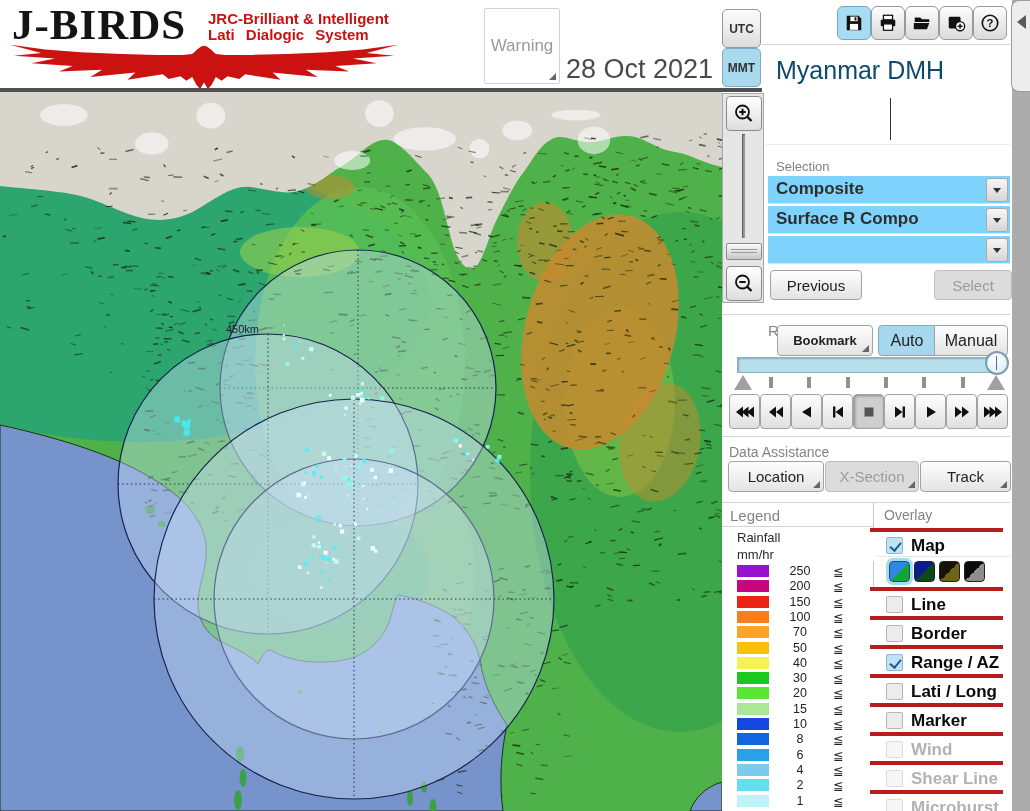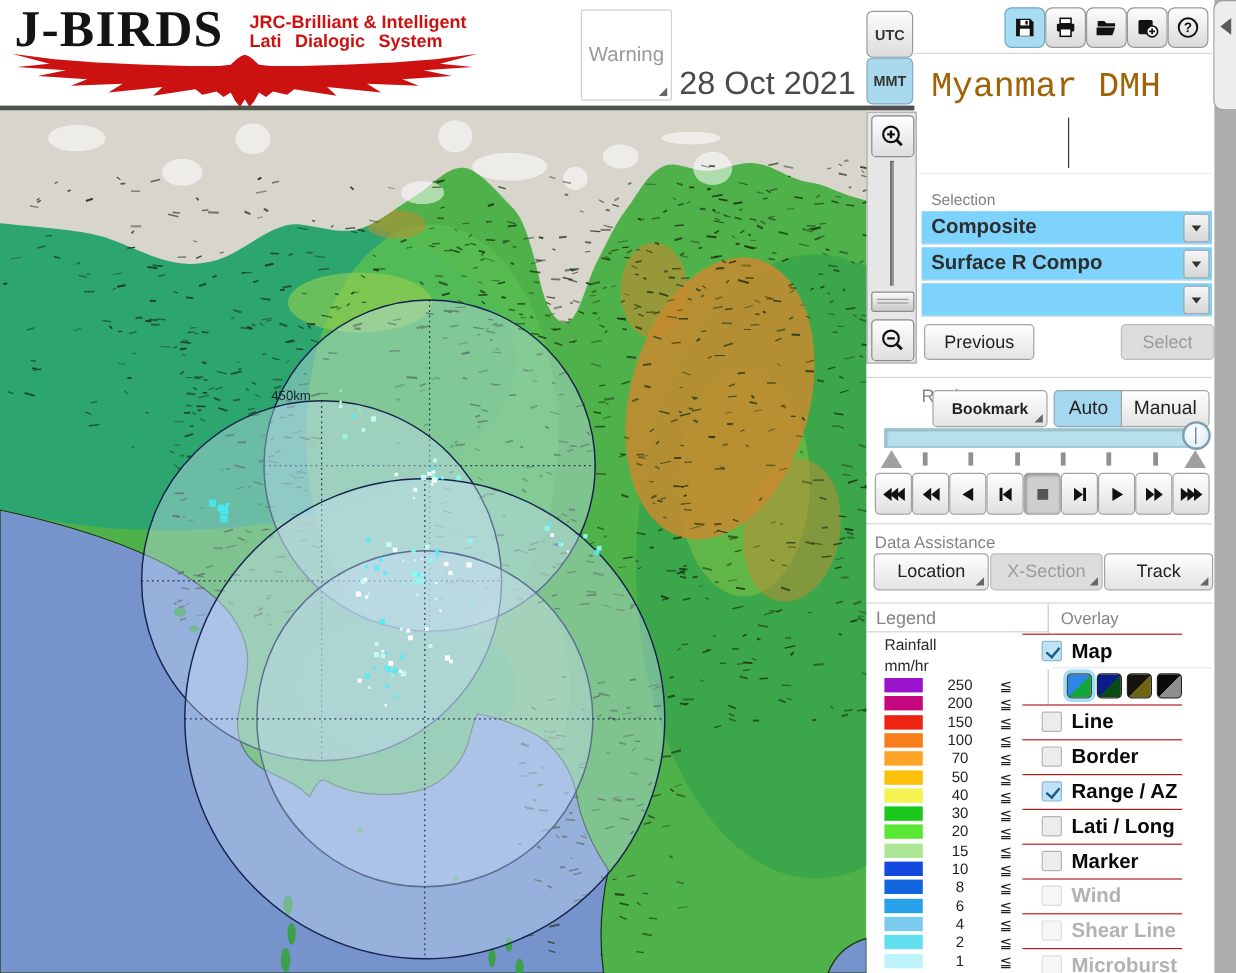--- a/index.html
+++ b/index.html
@@ -24,21 +24,21 @@
           font-size:12px;font-weight:bold;color:#333;display:flex;align-items:center;justify-content:center;
           background:linear-gradient(#fdfdfd,#dcdcdc);}
   .tz-on{background:#a9d9ed;border-color:#7fa9c4;}
   .hdr-border{left:0;top:88px;width:762px;height:4px;background:#4f4f4f;}
   
   .tool-btn{top:6px;width:32px;height:32px;border:1px solid #999;border-radius:6px;
             background:linear-gradient(#fdfdfd,#dadada);display:flex;align-items:center;justify-content:center;}
   .tool-on{background:#a8dcf2;border-color:#6fa8c8;}
   .hairline{background:#d4d4d4;}
   
-  .panel-title{left:776px;top:56px;font-size:29px;color:#a16207;font-family:Liberation Mono, monospace;}
+  .panel-title{left:776px;top:56px;font-size:25px;color:#0c4a6e;}
   .dual-box{left:766px;top:94px;width:244px;height:50px;background:#fff;border-bottom:1px solid #ededed;}
   .dual-box .vline{position:absolute;left:124px;top:4px;width:1px;height:42px;background:#333;}
   .sel-label{left:776px;top:159px;font-size:13px;color:#818181;}
   .sel-row{left:768px;width:242px;height:27px;background:#7dd3fc;border-bottom:1px solid #e2e2e2;}
   .sel-text{position:absolute;left:8px;top:3px;font-size:17px;font-weight:bold;color:#2e2e2e;}
   .sel-arrow{position:absolute;right:2px;top:2px;width:20px;height:22px;border:1px solid #aaa;border-radius:3px;
              background:linear-gradient(#f6f6f6,#d6d6d6);display:flex;align-items:center;justify-content:center;}
   .sel-arrow i{width:0;height:0;border-left:4px solid transparent;border-right:4px solid transparent;
                border-top:5px solid #333;}
   .btn{border:1px solid #a2a2a2;border-radius:4px;background:linear-gradient(#fefefe,#e3e3e3);
@@ -67,21 +67,21 @@
   .pb-btn{top:394px;width:29px;height:33px;border:1px solid #a2a2a2;border-radius:4px;
           background:linear-gradient(#fefefe,#e0e0e0);display:flex;align-items:center;justify-content:center;}
   .pb-pressed{background:#cfcfcf;box-shadow:inset 1px 1px 3px rgba(0,0,0,.35);}
   
   .legend-head{left:730px;top:507px;}
   .legend-sub{left:737px;font-size:13px;color:#2a2a2a;}
   .lg-swatch{left:737px;width:32px;height:12px;}
   .lg-val{font-size:12.5px;color:#222;width:56px;text-align:center;}
   .lg-sym{font-size:12.5px;color:#222;}
   
-  .ov-row{left:852px;width:133px;background:#fff;border-top:1px solid #b91c1c;height:29px;}
+  .ov-row{left:870px;width:133px;background:#fff;border-top:4px solid #b91c1c;height:29px;}
   .ov-check{position:absolute;left:16px;top:5px;width:17px;height:17px;border-radius:2px;
             border:1px solid #b5b5b5;background:#ececec;box-sizing:border-box;}
   .ov-check.on{background:#bfe3f4;border-color:#8fb8cc;}
   .ov-check.on:after{content:"";position:absolute;left:5px;top:2px;width:5px;height:9px;
             border-right:2px solid #1c5a8a;border-bottom:2px solid #1c5a8a;transform:rotate(40deg);}
   .ov-check.dis{background:#f6f6f6;border-color:#dcdcdc;}
   .ov-label{position:absolute;left:41px;top:4px;font-size:17px;font-weight:bold;color:#0a0a0a;white-space:nowrap;}
   .ov-label.dis{color:#b2b2b2;font-weight:bold;}
   .ov-styles{left:877px;top:556px;width:133px;height:31px;background:#fff;border-top:1px solid #e6e6e6;}
   .style-sw{position:absolute;top:4px;width:21px;height:21px;border:1px solid #222;border-radius:4px;box-sizing:border-box;}

